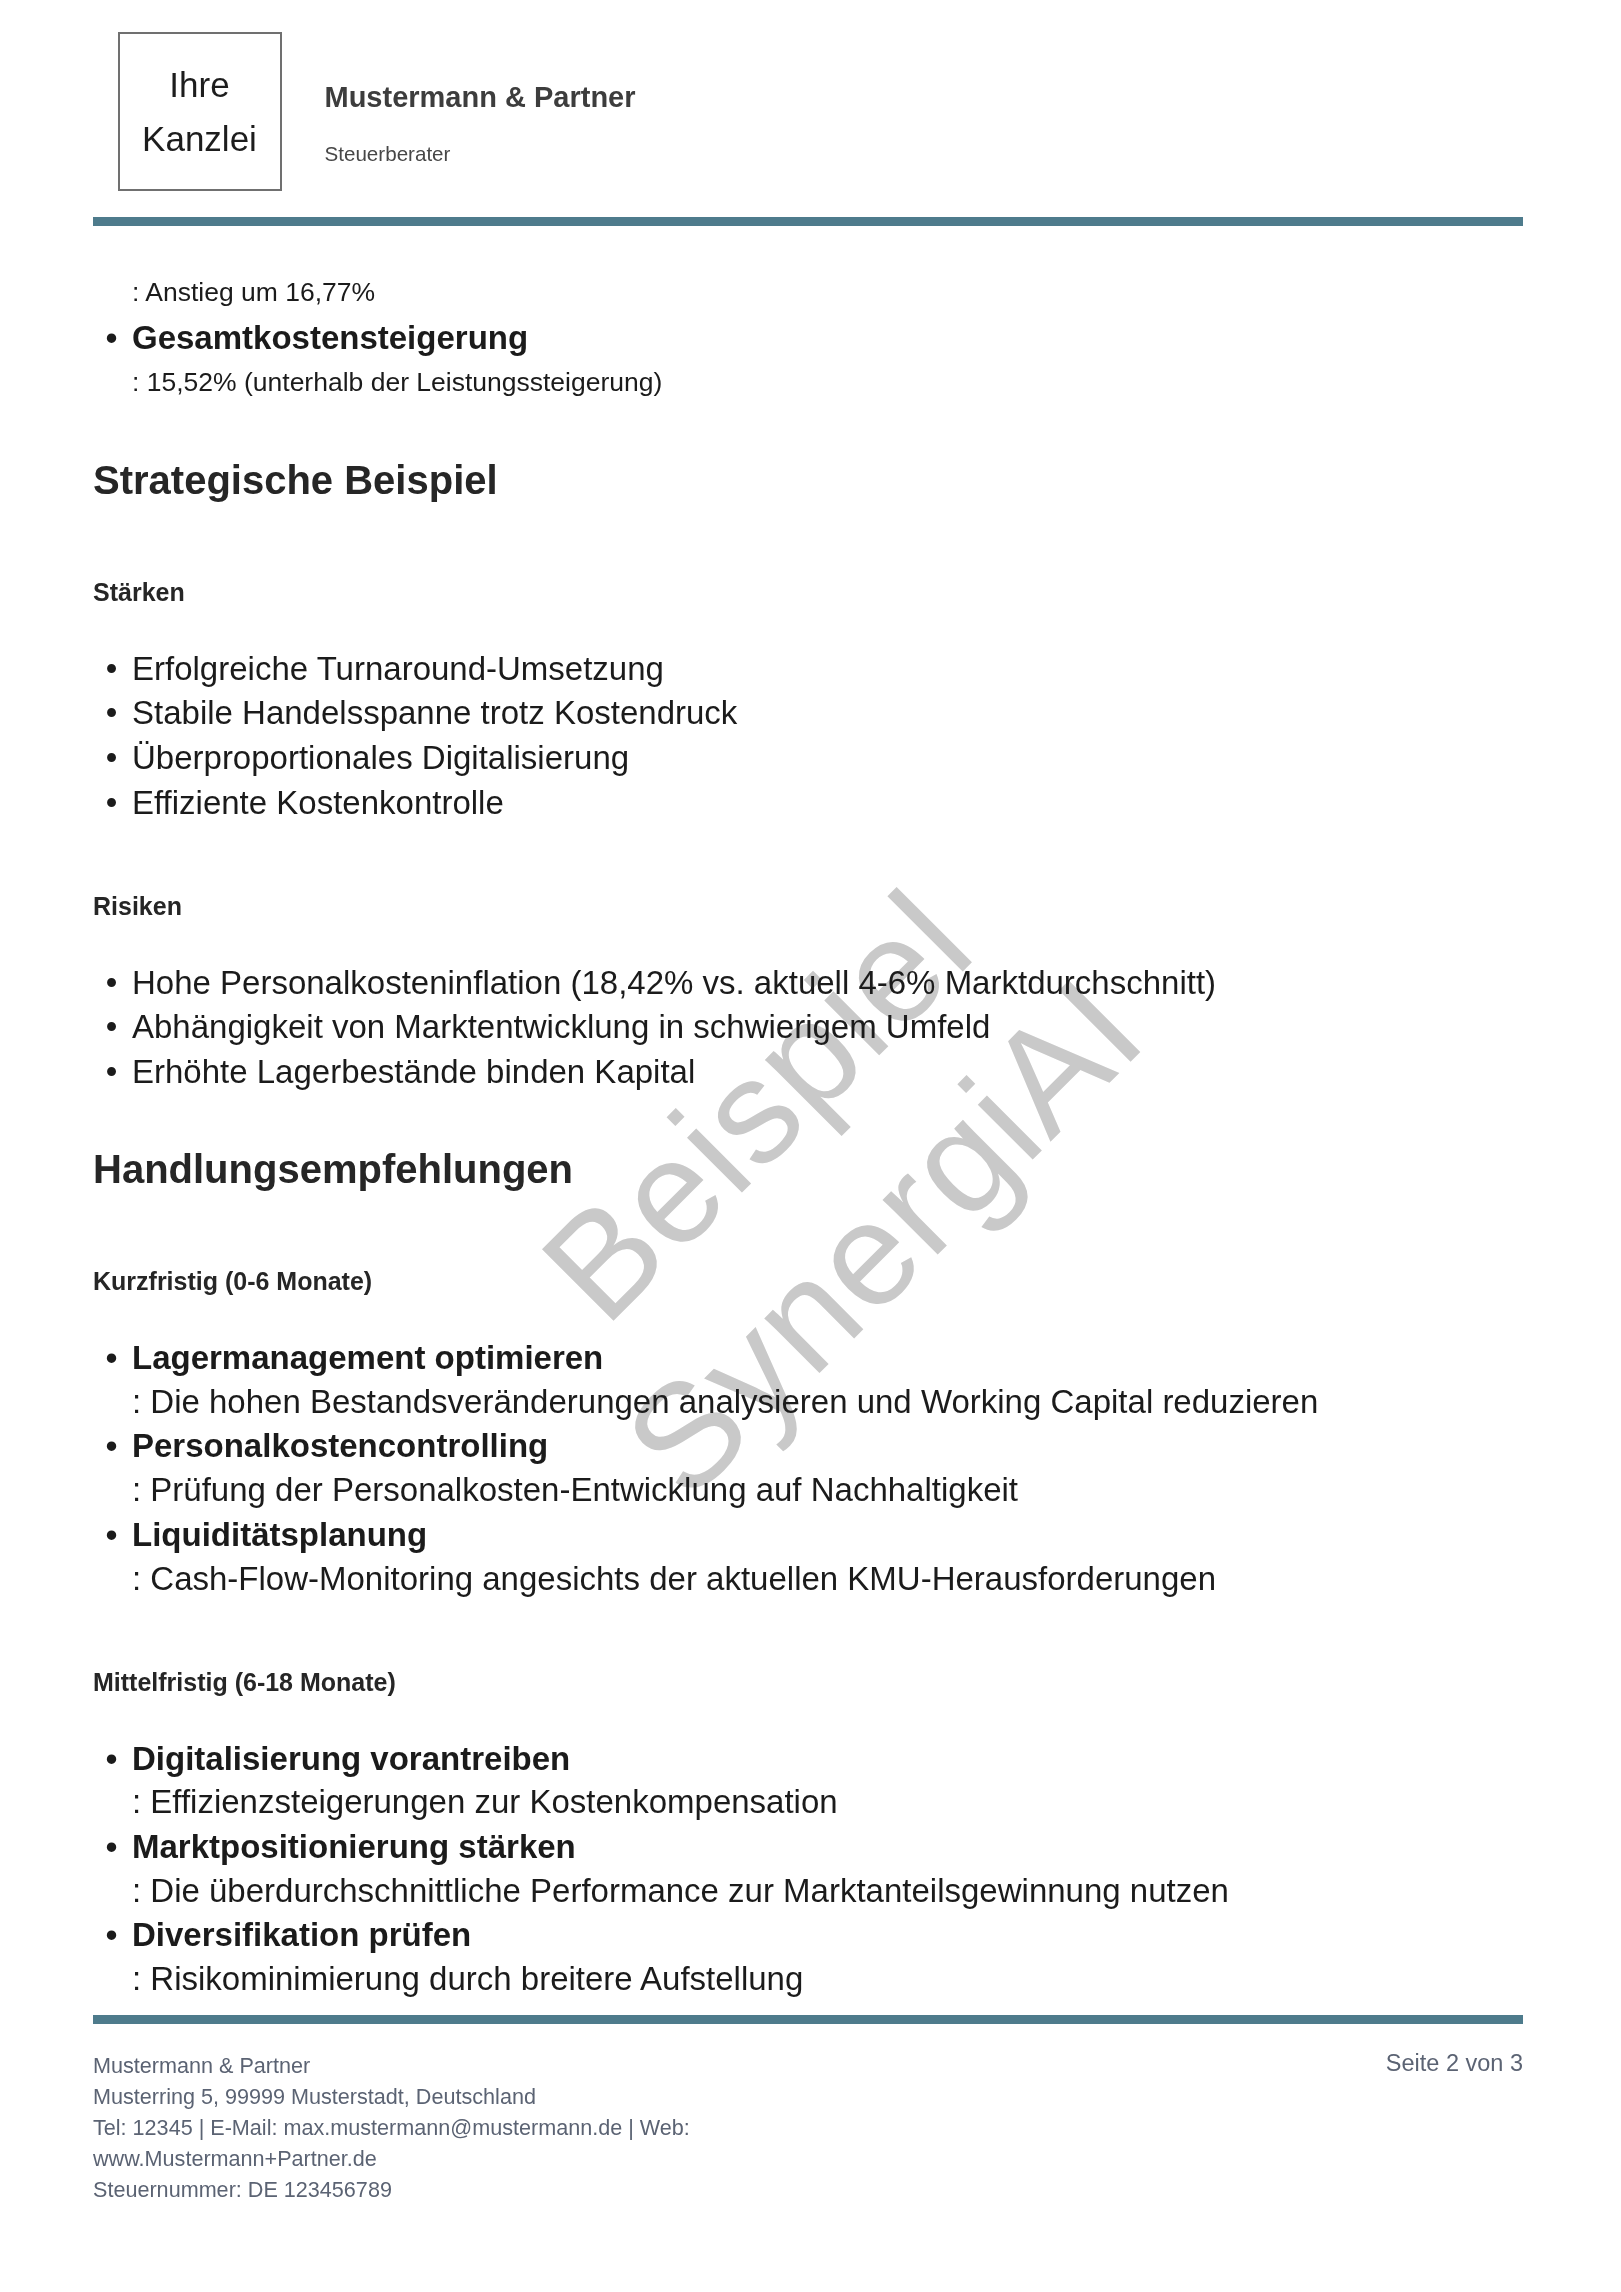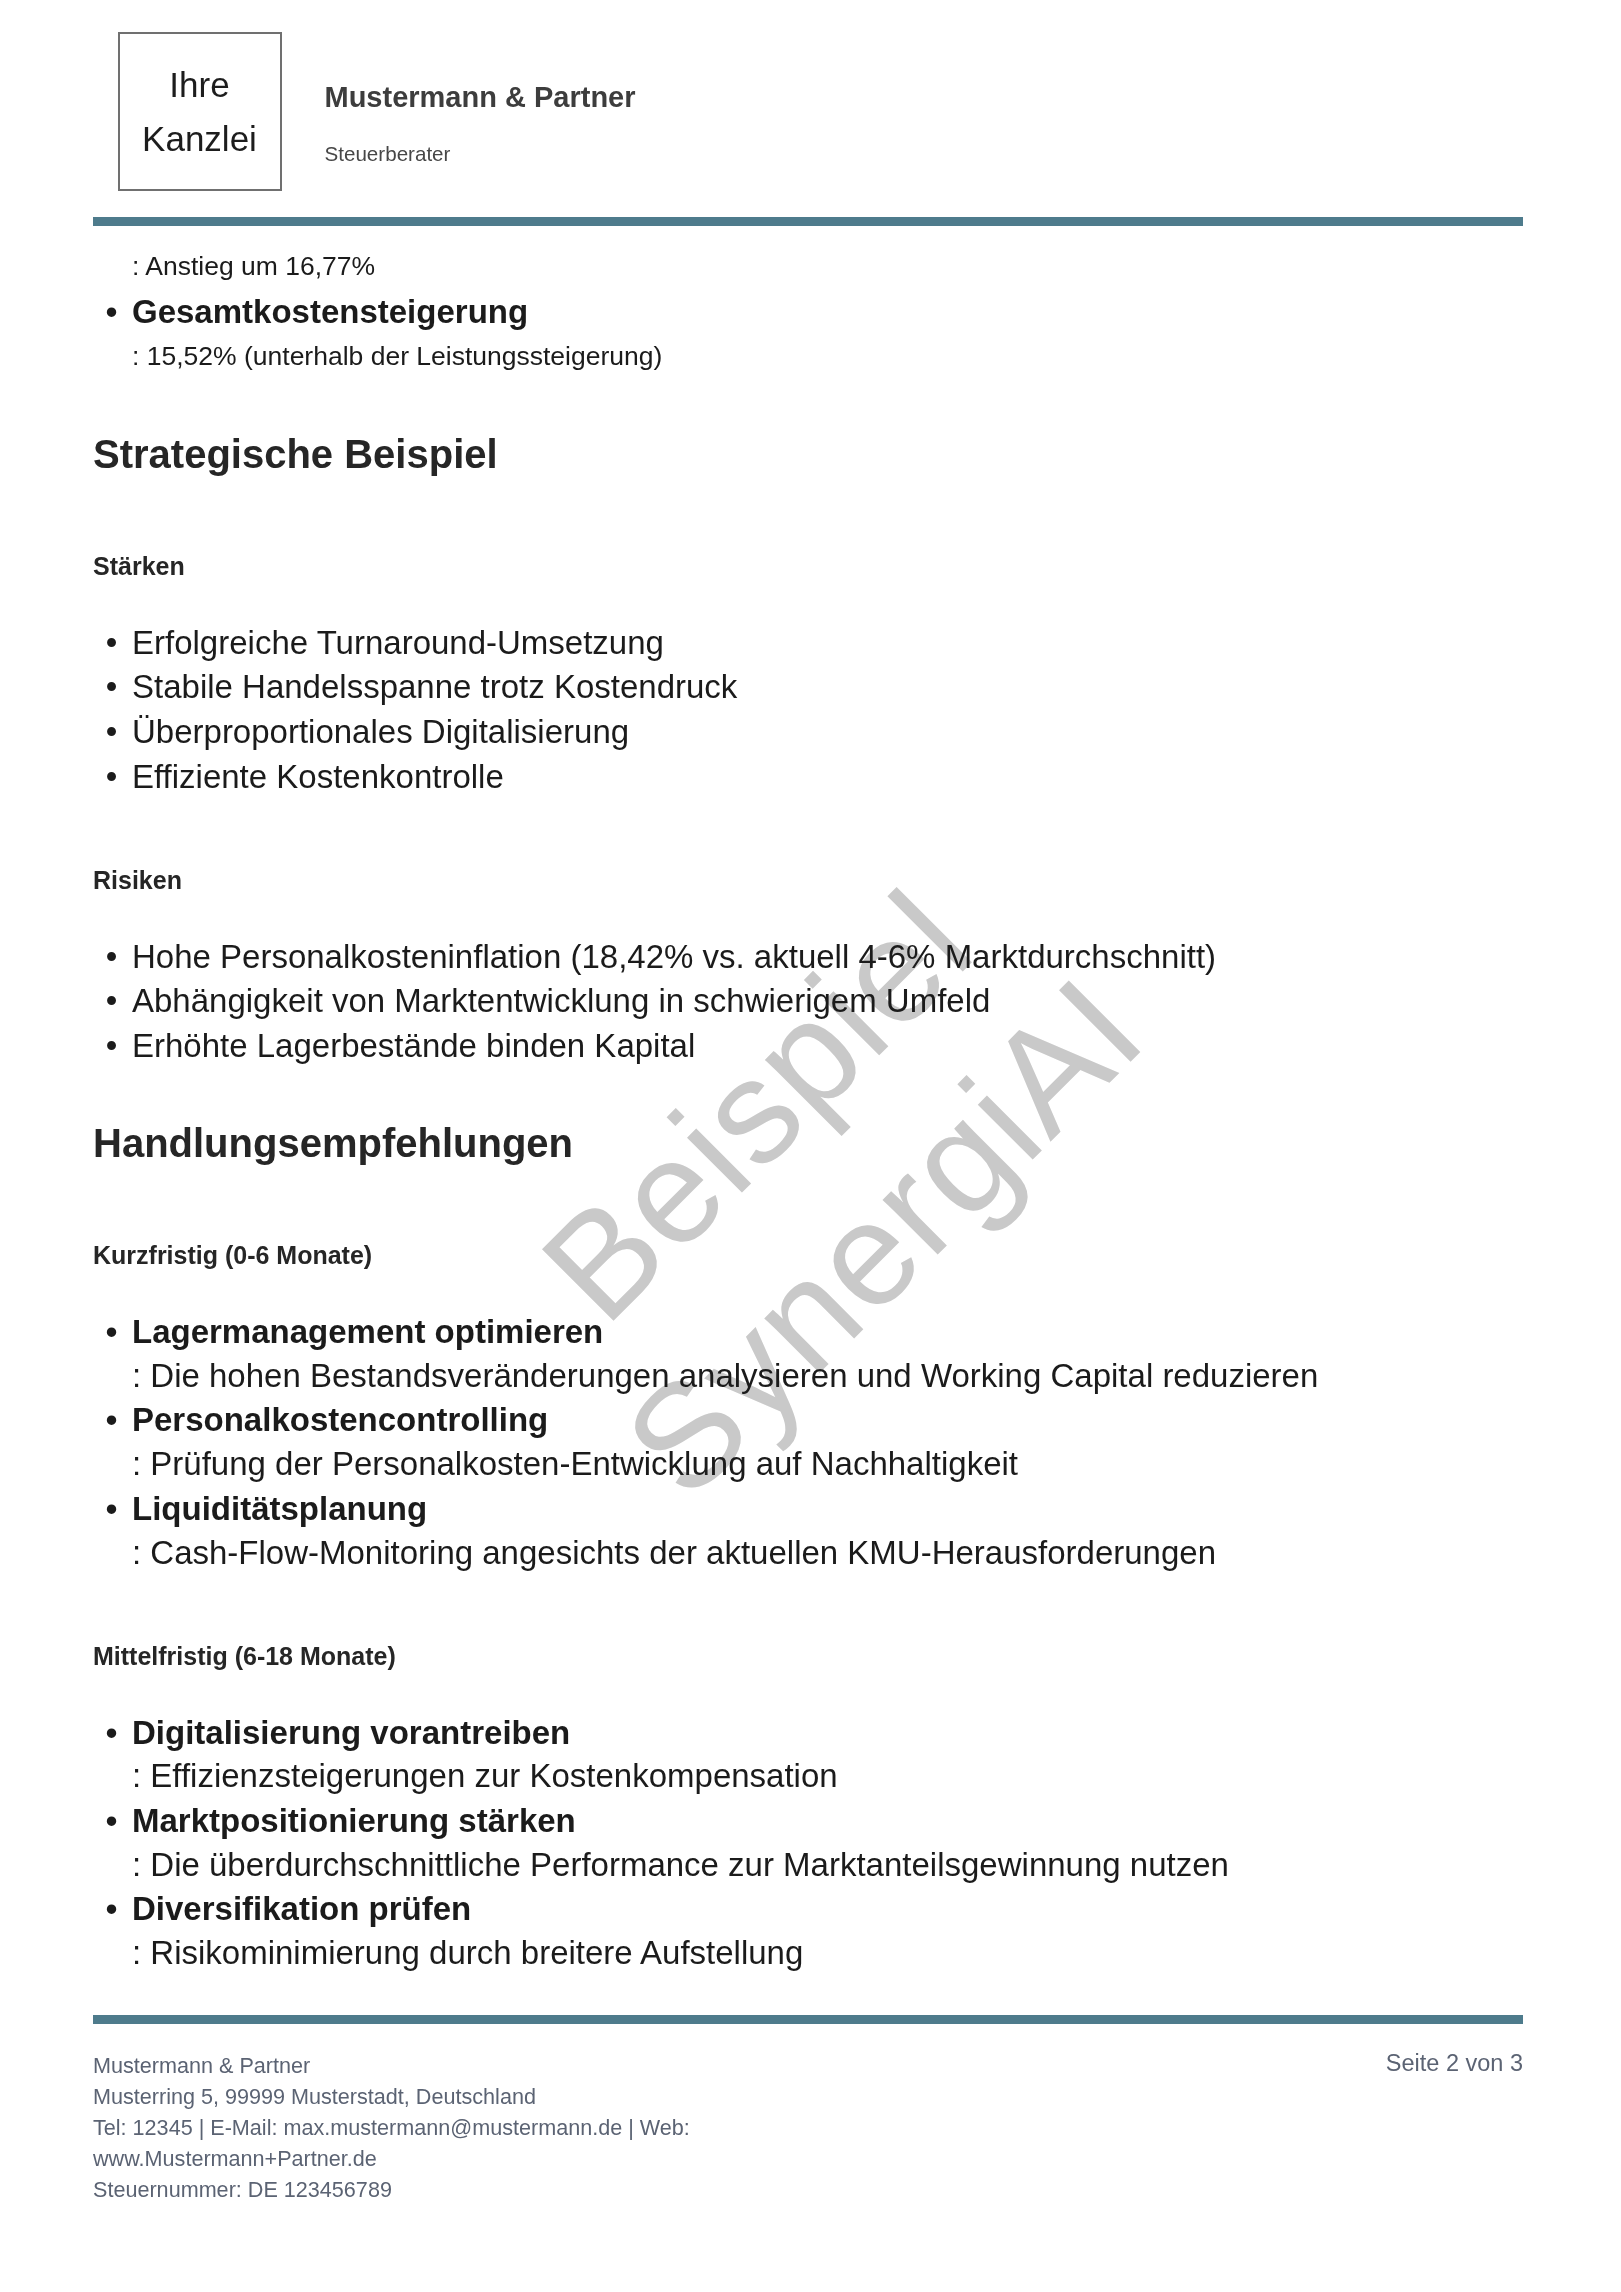--- a/index.html
+++ b/index.html
@@ -40,21 +40,21 @@
     text-align: center;
   }
   .logo-box .logo-line { font-size: 35px; line-height: 54px; color: #1d1d1d; }
   .brand { margin-left: 43px; padding-top: 47px; }
   .brand-title { font-size: 29px; font-weight: bold; color: #3d3d3d; line-height: 37px; }
   .brand-subtitle { font-size: 20.6px; color: #474747; margin-top: 25.5px; }
 
   .rule { height: 9.8px; background: var(--accent, #4e7b8c); margin-top: 25.5px; }
 
   
-  .intro { margin-top: 25px; }
+  .intro { margin-top: 51px; }
   .desc-line { font-size: 26.5px; line-height: 31px; padding-left: 39px; margin-bottom: 13.7px; }
   .blist { margin: 41px 0 0 0; padding: 0; list-style: none; }
   .li { position: relative; font-size: 33px; line-height: 31px; padding-left: 39px; margin-bottom: 13.7px; }
   .li::before { content: "\2022"; position: absolute; left: 12.7px; top: 0; }
   .bold { font-weight: bold; }
 
   h2.sec {
     font-size: 40px; line-height: 47px; font-weight: bold; color: #262626;
     margin: 59px 0 0 0;
   }

